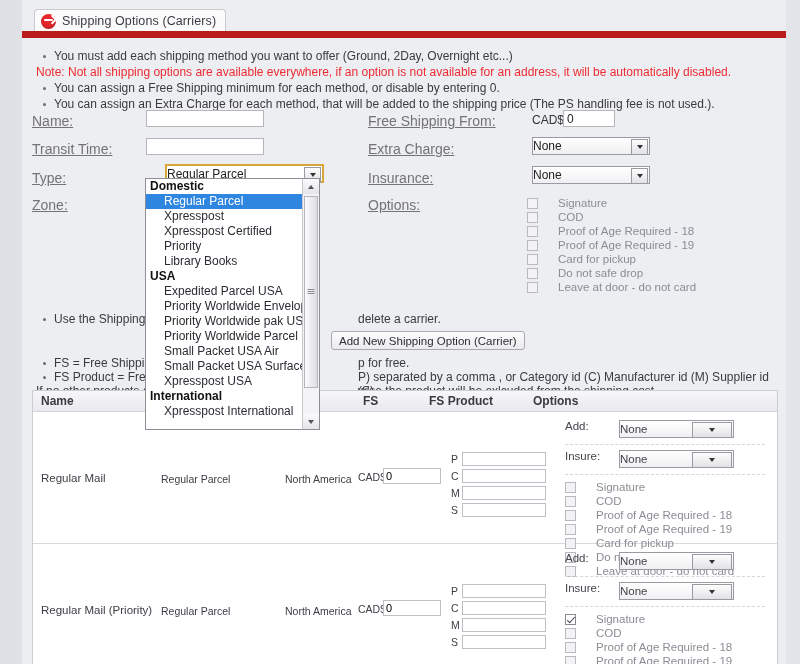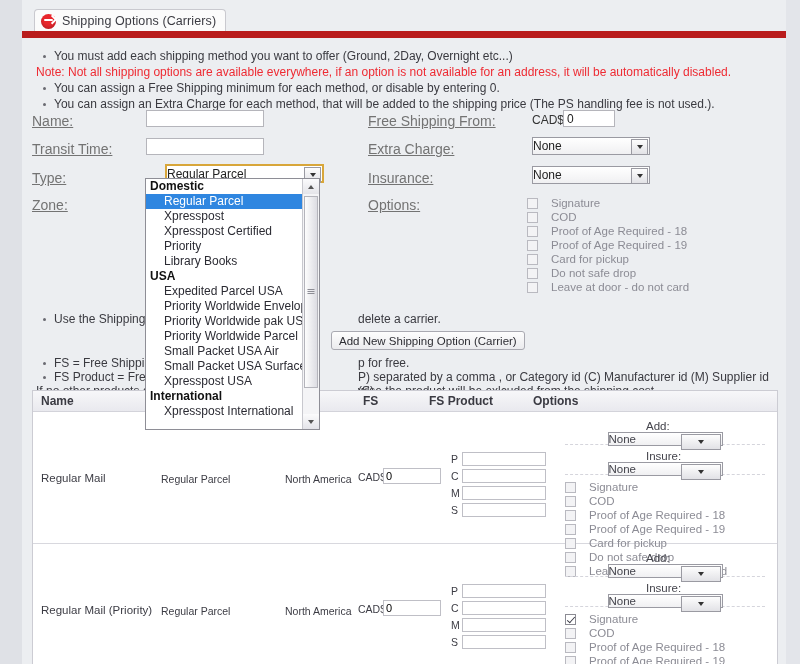--- a/index.html
+++ b/index.html
@@ -64,21 +64,21 @@
     background:linear-gradient(#fdfdfd,#e2e2e6);border:1px solid #9a9aa2;
     display:flex;align-items:center;justify-content:center;
   }
   .arw i{display:block;width:0;height:0;border-left:3.5px solid transparent;border-right:3.5px solid transparent;border-top:4px solid #333;}
   .sel.focused{border:2px solid #d8a63a;background:#fff;height:19px;}
 
   .cad{position:absolute;font-size:12px;color:#333;}
 
   
   .optlist{position:absolute;}
-  .optrow{display:flex;align-items:center;height:14px;gap:13px;}
+  .optrow{display:flex;align-items:center;height:14px;gap:20px;}
   .cbx{width:11px;height:11px;box-sizing:border-box;border:1px solid #b9b9c0;background:#f3f3f5;flex:0 0 auto;position:relative;}
   .cbx.on{background:#fff;border-color:#8b8b93;}
   .cbx.on:after{content:"";position:absolute;left:3px;top:0px;width:3px;height:7px;border-right:1.6px solid #3a3a45;border-bottom:1.6px solid #3a3a45;transform:rotate(42deg);}
   .optlabel{font-size:11.5px;color:#8c8c95;white-space:nowrap;}
 
   
   .mid{position:absolute;left:0;top:226px;width:764px;}
   .btn{
     position:absolute;height:19px;box-sizing:border-box;
     background:linear-gradient(#fdfdfd,#ebebee);
@@ -93,21 +93,21 @@
   .thead{height:20px;background:linear-gradient(#f7f7f9,#e9e9ee);border-bottom:1px solid #d3d3da;position:relative;}
   .th{position:absolute;top:3px;font-size:12px;font-weight:bold;color:#3a3a42;}
   .trow{position:relative;height:131px;border-bottom:1px solid #d8d8de;}
   .td{position:absolute;font-size:10.5px;color:#3c3c44;}
   .td.name{font-size:11.5px;}
   .pcms{position:absolute;}
   .pcms .pr{display:flex;align-items:center;gap:3px;height:17px;}
   .pcms .pk{font-size:10.5px;color:#3c3c44;width:8px;}
   .pcms input{width:84px;height:14px;box-sizing:border-box;border:1px solid #bfbfc6;font-size:11px;padding:0 2px;outline:none;}
   .optbox{position:absolute;left:532px;top:8px;width:200px;}
-  .optbox .r2{display:flex;align-items:center;gap:0;height:20px;flex-direction:column;}
+  .optbox .r2{display:flex;gap:16px;height:20px;}
   .optbox .r2 span{font-size:11.5px;color:#44444c;width:38px;}
   .hr{border-top:1px dashed #d5d5dc;margin:4px 0 5px 0;}
 
   
   .ddl{
     position:absolute;left:145px;top:178px;width:175px;height:252px;
     background:#fff;border:1px solid #8e8e96;box-sizing:border-box;
     z-index:50;overflow:hidden;
   }
   .ddl-inner{position:absolute;left:0;top:0;width:158px;}

